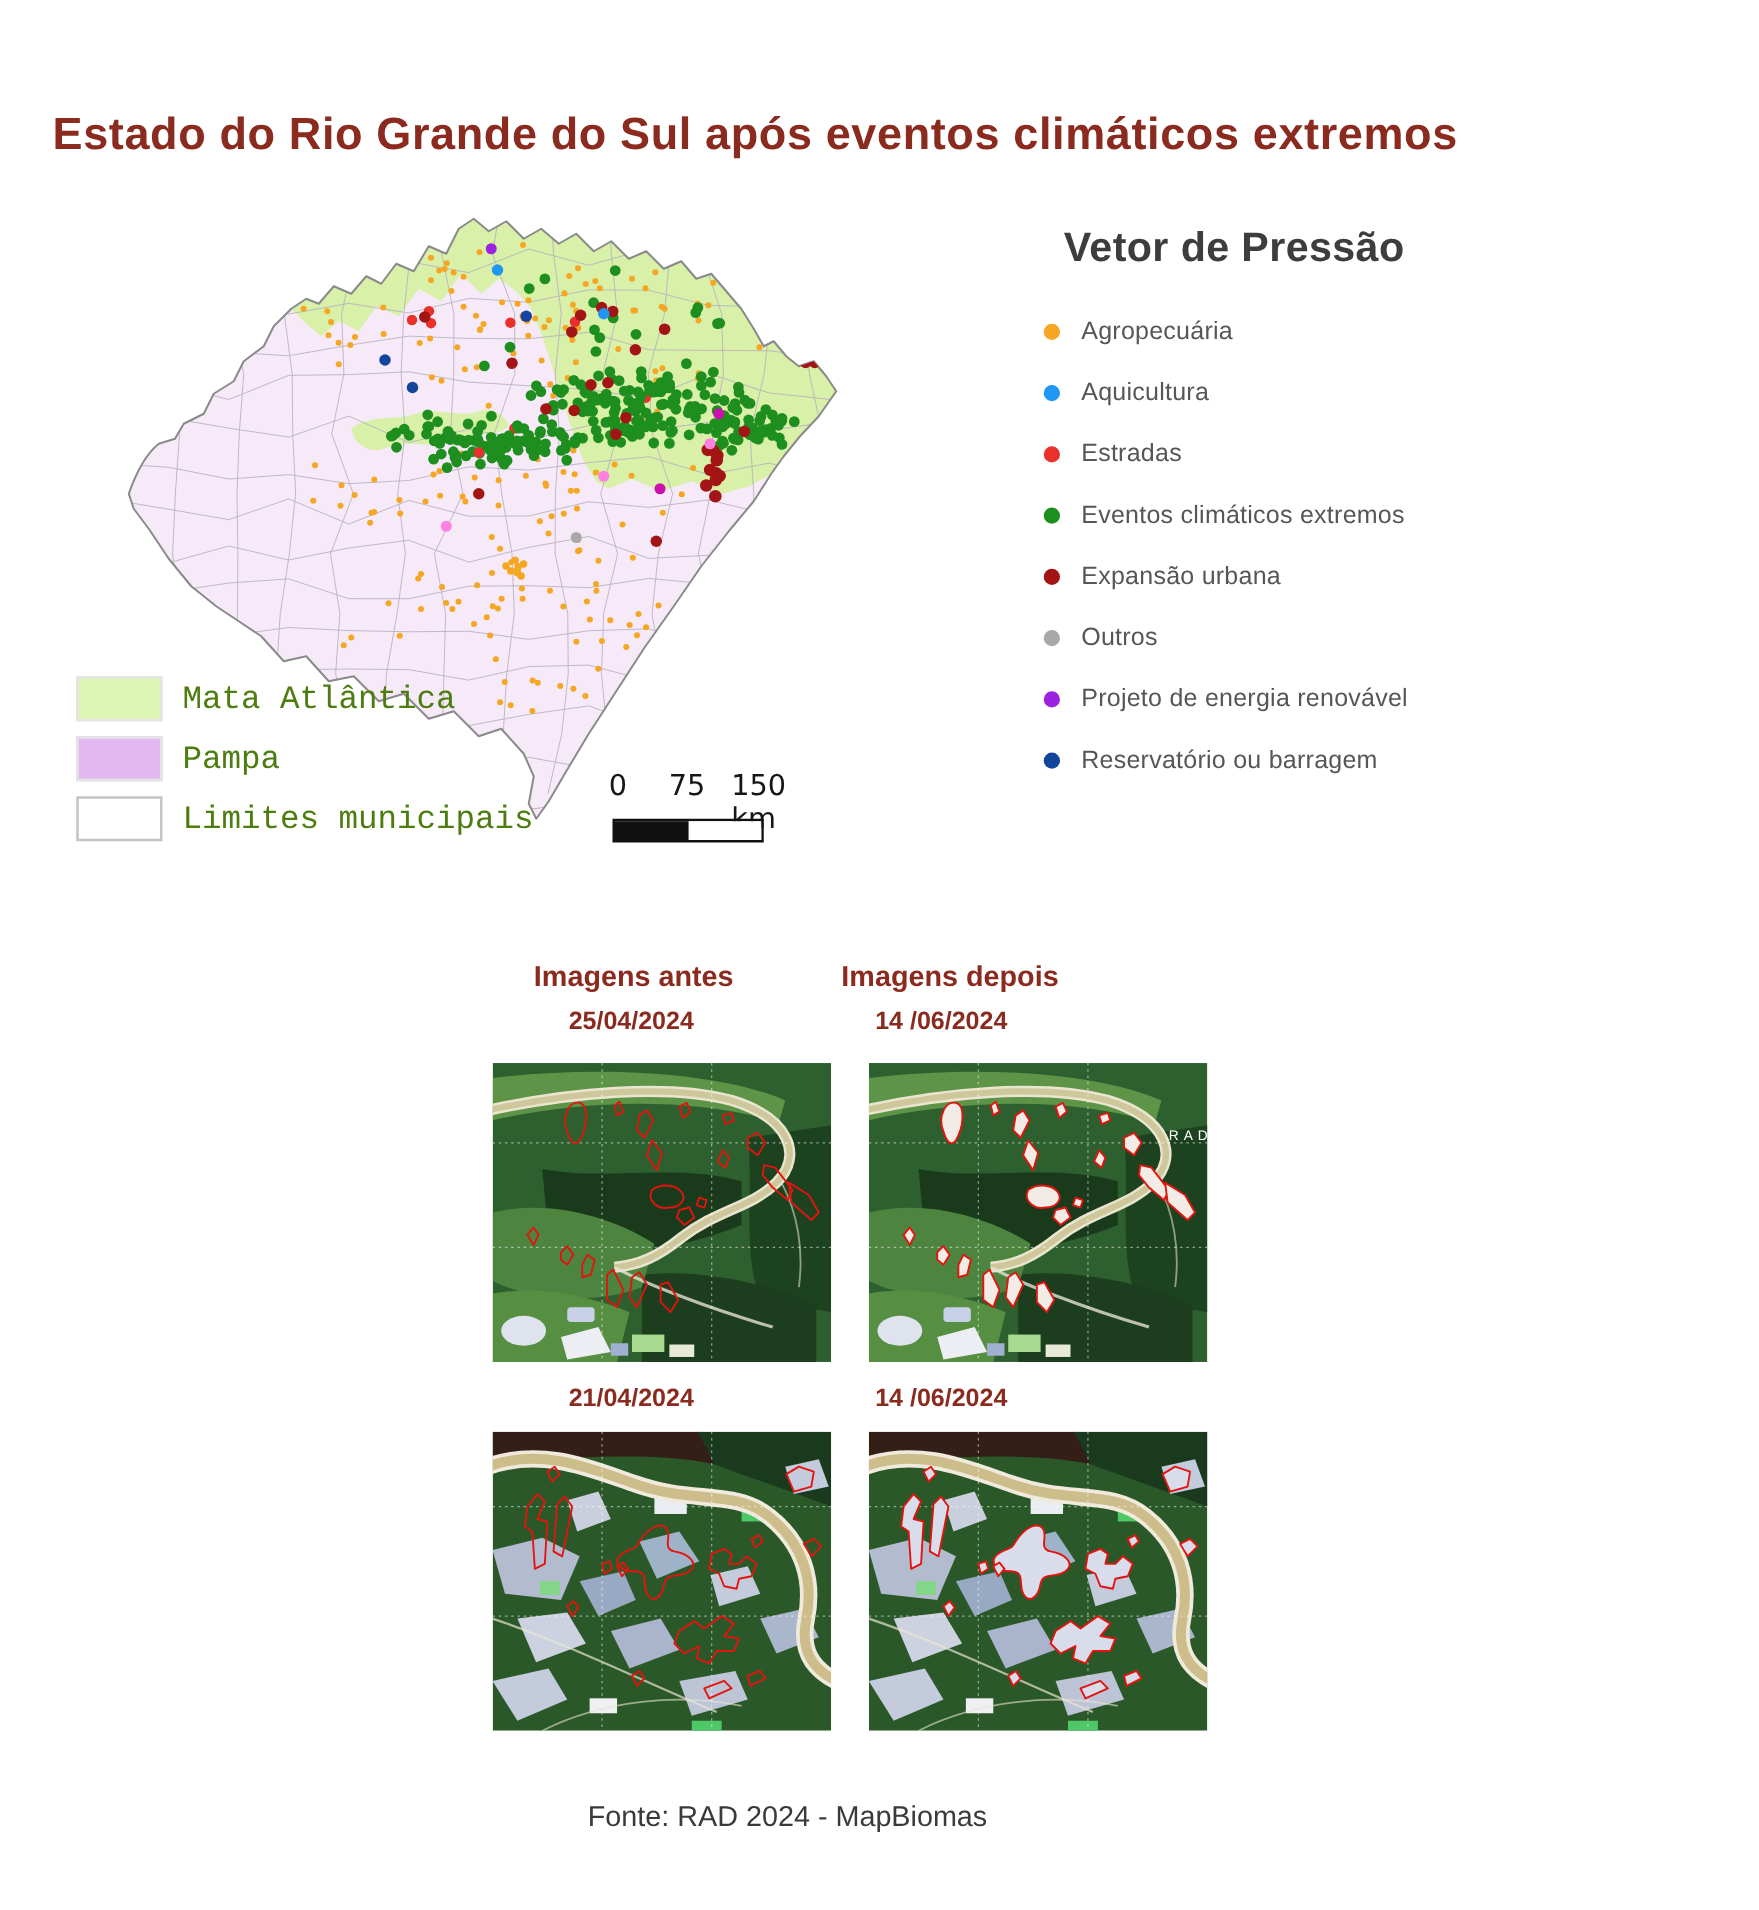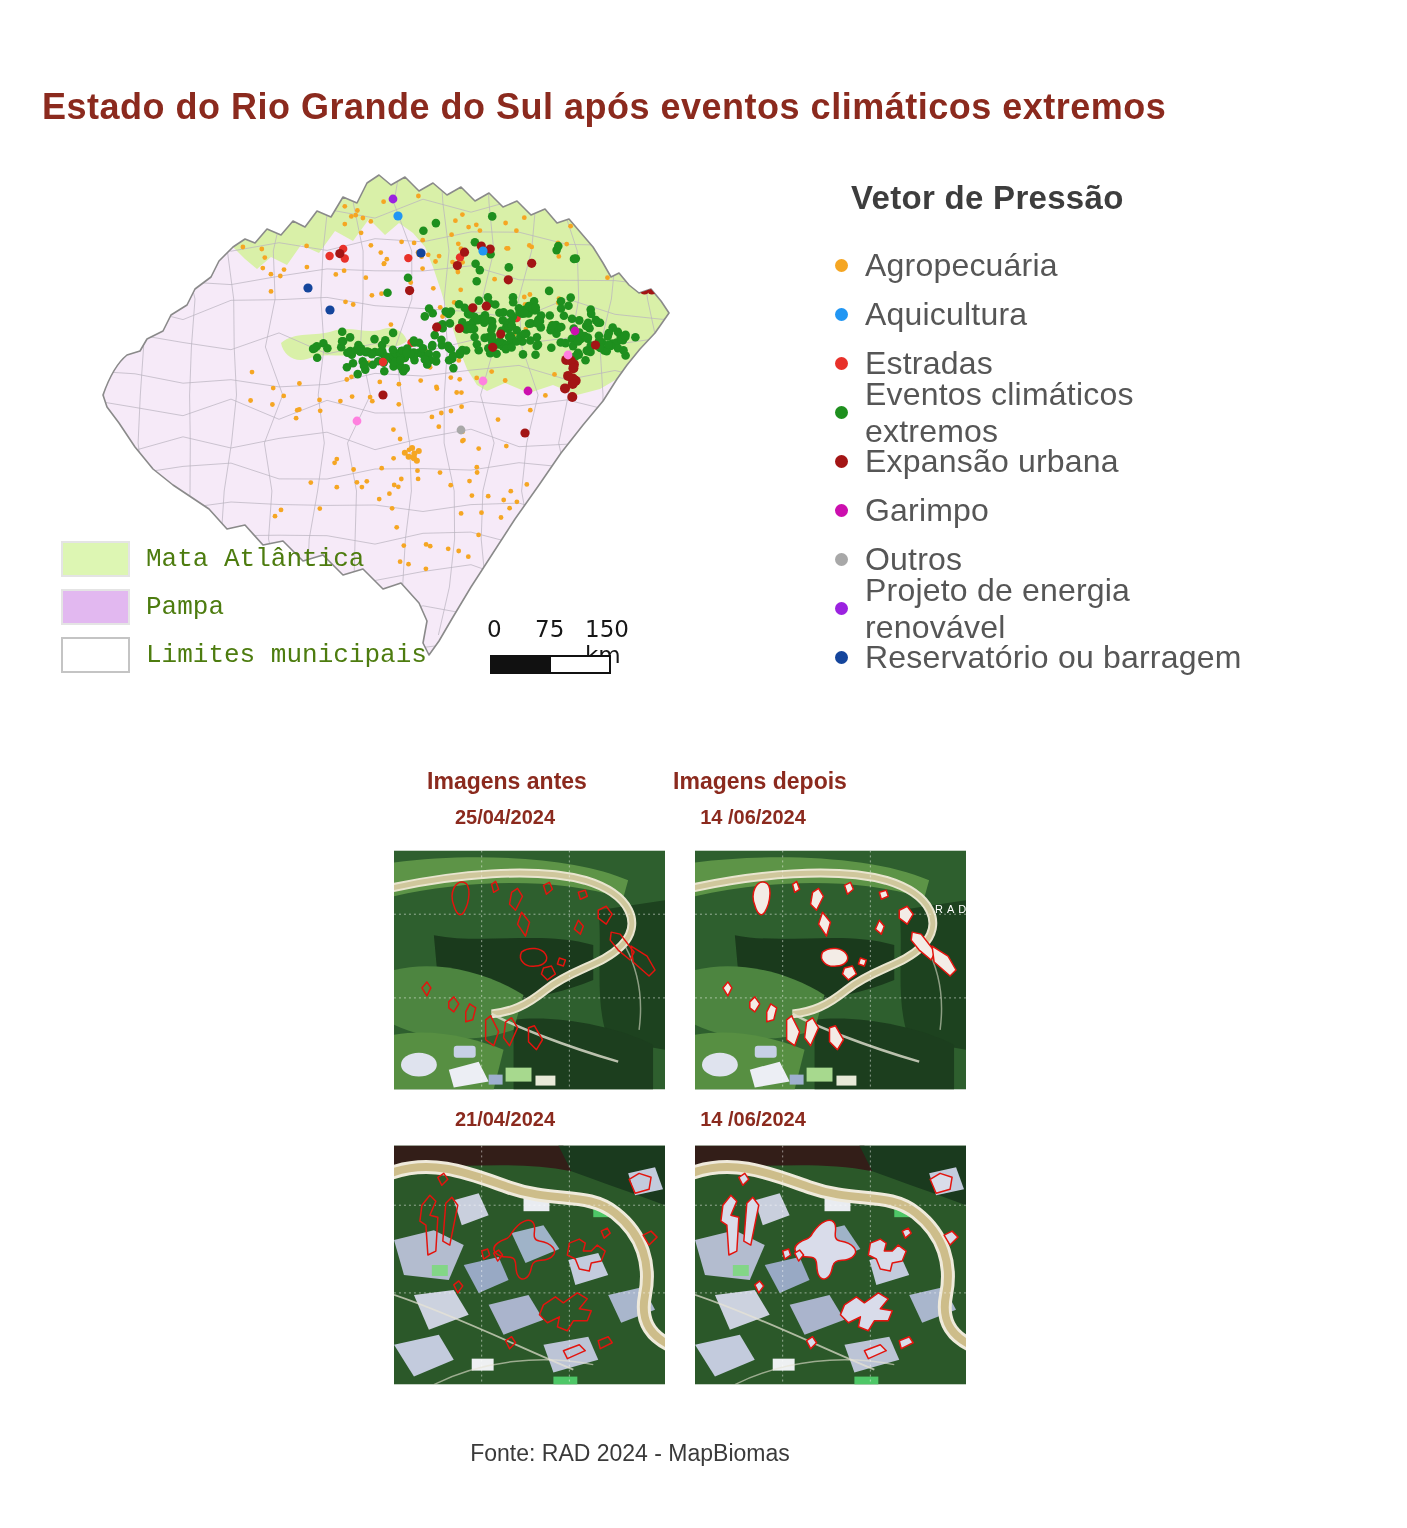--- a/index.html
+++ b/index.html
@@ -9,21 +9,21 @@
 
   
   .title{left:42px;top:62px;width:1320px;font-size:36px;font-weight:700;color:#8b2a1e;letter-spacing:.5px;}
 
   
   .plegend{left:835px;top:163px;width:440px;}
   .plegend h2{margin:16px;font-size:33px;font-weight:700;color:#3d3d3d;letter-spacing:.3px;}
   .plegend ul{list-style:none;margin:24px 0 0 0;padding:0;}
   .plegend li{display:flex;align-items:center;height:49px;gap:17px;}
   .pdot{width:13px;height:13px;border-radius:50%;flex:0 0 13px;}
-  .plabel{font-size:32px;color:#565656;letter-spacing:.2px;}
+  .plabel{font-size:20px;color:#565656;letter-spacing:.2px;}
 
   
   .mlegend{left:61px;top:541px;}
   .mrow{display:flex;align-items:center;margin-bottom:12px;height:36px;}
   .swatch{width:69px;height:36px;box-sizing:border-box;margin-right:16px;}
   .mlabel{font-size:26px;color:#4d7c0f;font-family:Liberation Mono, monospace;}
 
   
   .scale-labels span{position:absolute;top:0;font-family:"DejaVu Sans",sans-serif;
       font-size:23px;color:#161616;}
@@ -715,24 +715,20 @@
         </li>
         <li>
           <span class="pdot" style="background: rgb(30, 143, 30);"></span>
           <span class="plabel">Eventos climáticos extremos</span>
         </li>
         <li>
           <span class="pdot" style="background: rgb(163, 21, 21);"></span>
           <span class="plabel">Expansão urbana</span>
         </li>
         <li>
-          <span class="pdot" style="background: rgb(204, 15, 174);"></span>
-          <span class="plabel">Garimpo</span>
-        </li>
-        <li>
           <span class="pdot" style="background: rgb(168, 168, 168);"></span>
           <span class="plabel">Outros</span>
         </li>
         <li>
           <span class="pdot" style="background: rgb(155, 34, 224);"></span>
           <span class="plabel">Projeto de energia renovável</span>
         </li>
         <li>
           <span class="pdot" style="background: rgb(20, 69, 156);"></span>
           <span class="plabel">Reservatório ou barragem</span>

